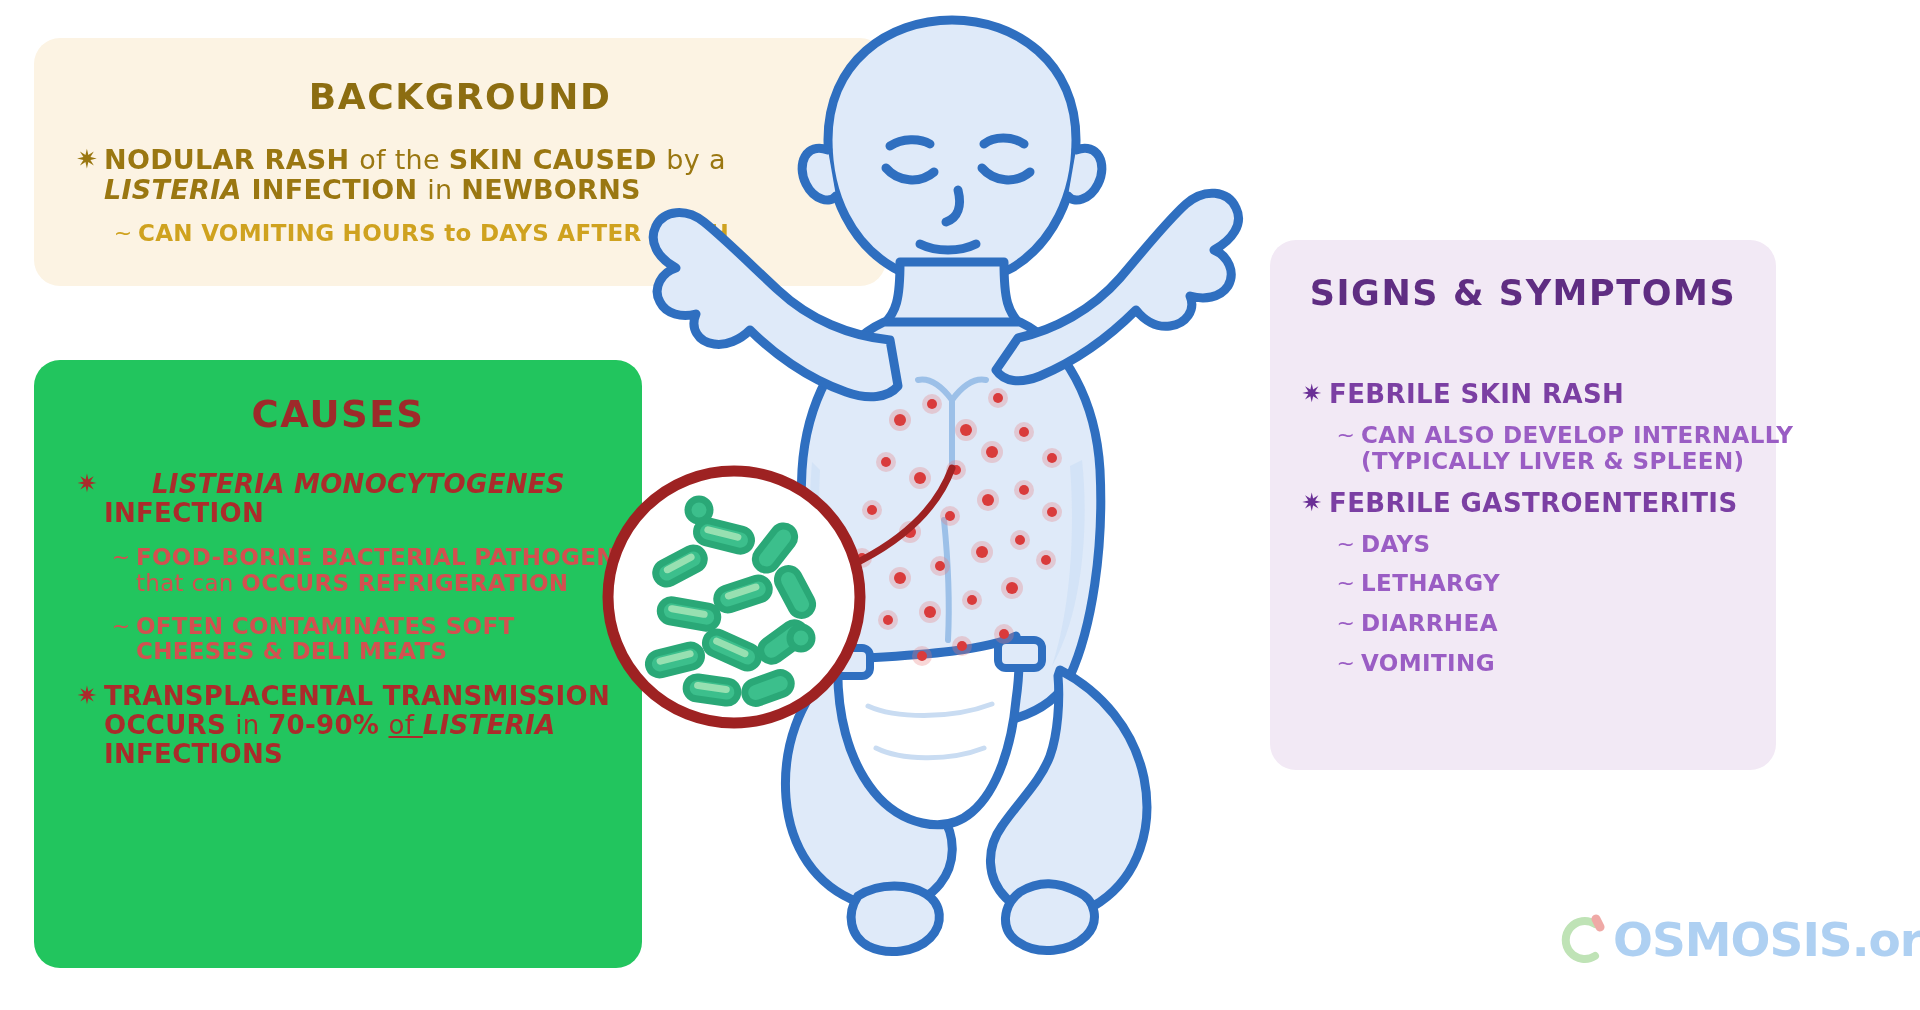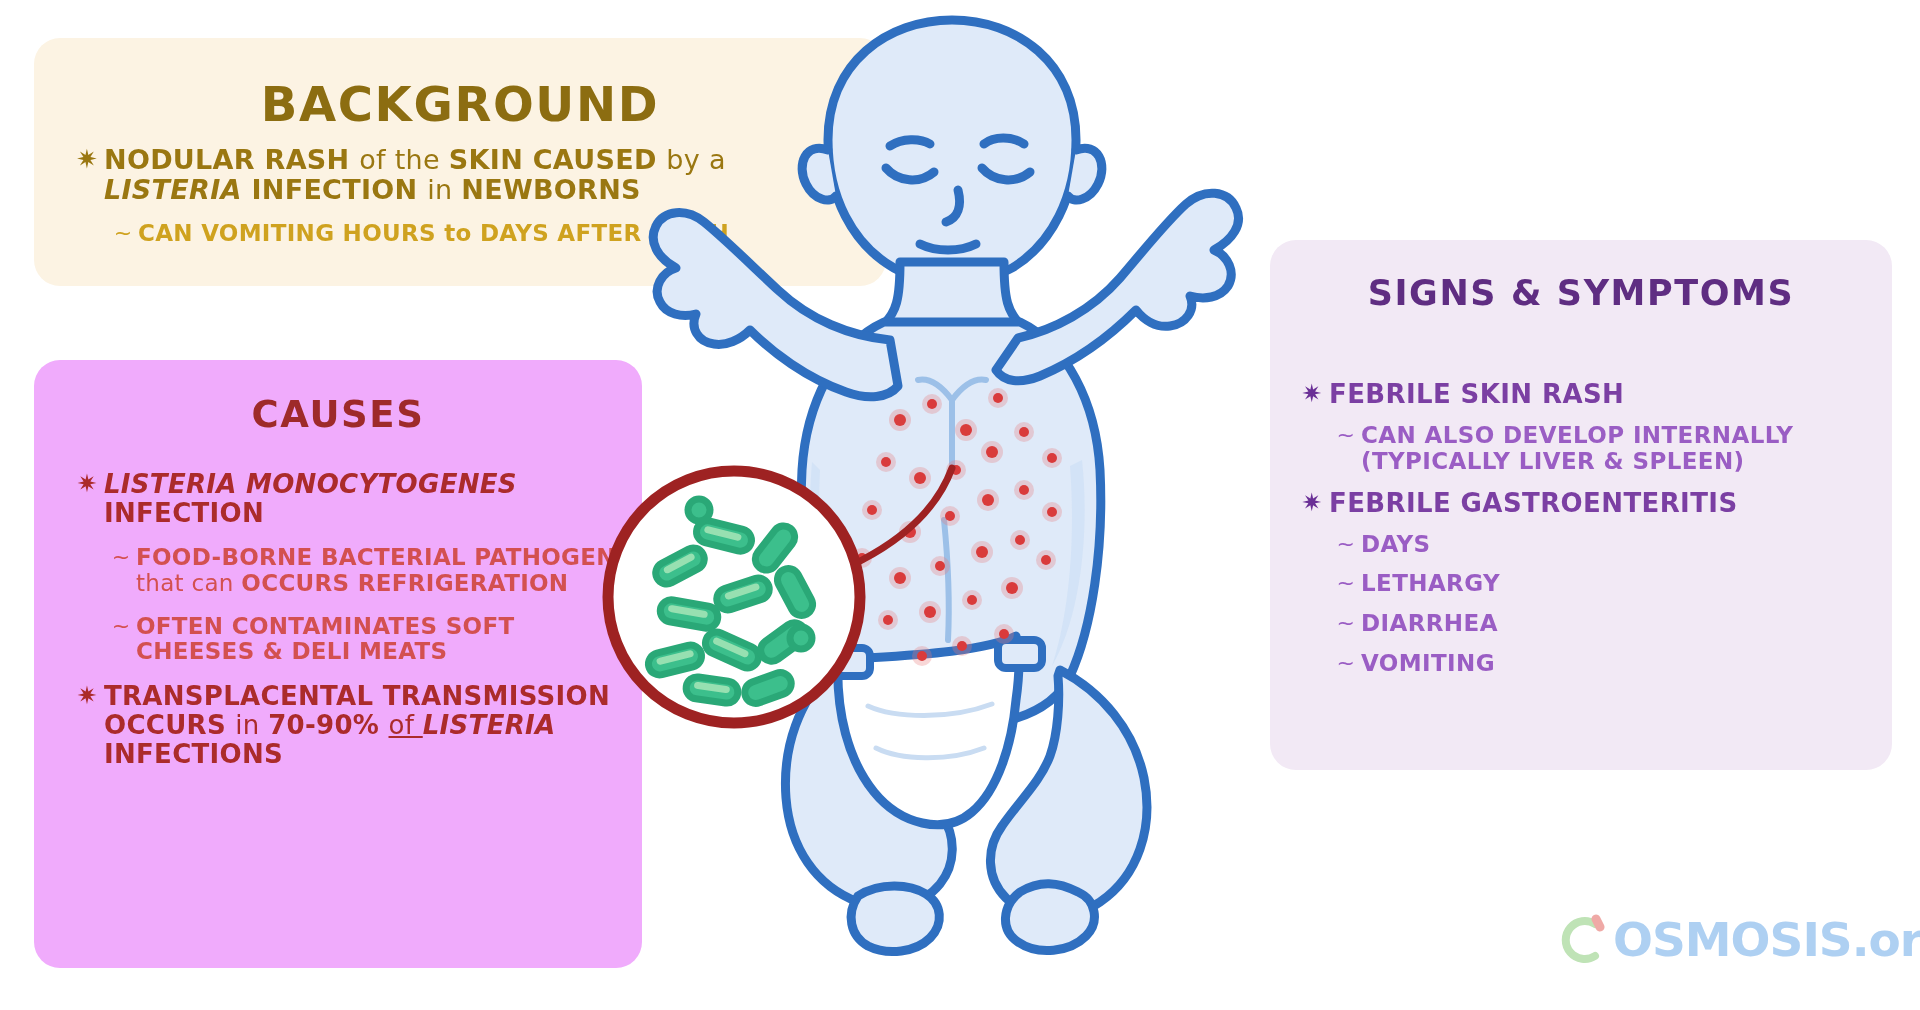--- a/index.html
+++ b/index.html
@@ -14,24 +14,24 @@
   
   .panel { position: absolute; border-radius: 26px; }
   .panel-title {
     text-align: center;
     font-weight: 700;
     letter-spacing: 1.6px;
     font-family: "DejaVu Sans", sans-serif;
   }
 
   #panel-background { left: 34px; top: 38px; width: 852px; height: 248px; background: #fcf3e3; }
-  #panel-background .panel-title { font-size: 48px; color: #8c6d11; margin-top: 38px; }
-  #panel-causes { left: 34px; top: 360px; width: 608px; height: 608px; background: #f0abfc; }
+  #panel-background .panel-title { font-size: 36px; color: #8c6d11; margin-top: 38px; }
+  #panel-causes { left: 34px; top: 360px; width: 608px; height: 608px; background: #22c55e; }
   #panel-causes .panel-title { font-size: 37px; color: #9e2a2a; margin-top: 33px; }
-  #panel-symptoms { left: 1270px; top: 240px; width: 622px; height: 530px; background: #f2e9f5; }
+  #panel-symptoms { left: 1270px; top: 240px; width: 506px; height: 530px; background: #f2e9f5; }
   #panel-symptoms .panel-title { font-size: 35px; color: #5f2d82; margin-top: 33px; }
 
   
   .blist { list-style: none; }
   .bullet { display: flex; align-items: flex-start; }
   .bullet .mark { flex: 0 0 auto; text-align: center; line-height: 1.12; }
   .bullet .btext { line-height: 1.12; }
   .sub .mark { font-weight: 400; }
 
   
@@ -88,21 +88,21 @@
         <span class="btext"><span>CAN VOMITING HOURS </span><span class="lw" style="font-weight: 700; text-transform: lowercase;">to </span><span>DAYS AFTER BIRTH</span></span>
       </li>
     </ul>
 
   <div class="panel" id="panel-causes">
     <div class="panel-title">CAUSES</div>
   </div>
   <ul class="blist" id="cz-list">
       <li class="bullet lvl1">
         <span class="mark">✷</span>
-        <span class="btext"><span class="sp" style="font-style: italic; font-weight: 700;">LISTERIA MONOCYTOGENES </span><span>INFECTION</span></span>
+        <span class="btext"><span class="sp" style="font-style: italic; font-weight: 700; margin-left: 48px;">LISTERIA MONOCYTOGENES </span><span>INFECTION</span></span>
       </li>
       <li class="bullet lvl2 sub">
         <span class="mark">~</span>
         <span class="btext"><span>FOOD-BORNE BACTERIAL PATHOGEN </span><span class="lw" style="font-weight: 400; text-transform: lowercase;">that can </span><span>OCCURS REFRIGERATION</span></span>
       </li>
       <li class="bullet lvl2 sub">
         <span class="mark">~</span>
         <span class="btext"><span>OFTEN CONTAMINATES SOFT CHEESES &amp; DELI MEATS</span></span>
       </li>
       <li class="bullet lvl1">

